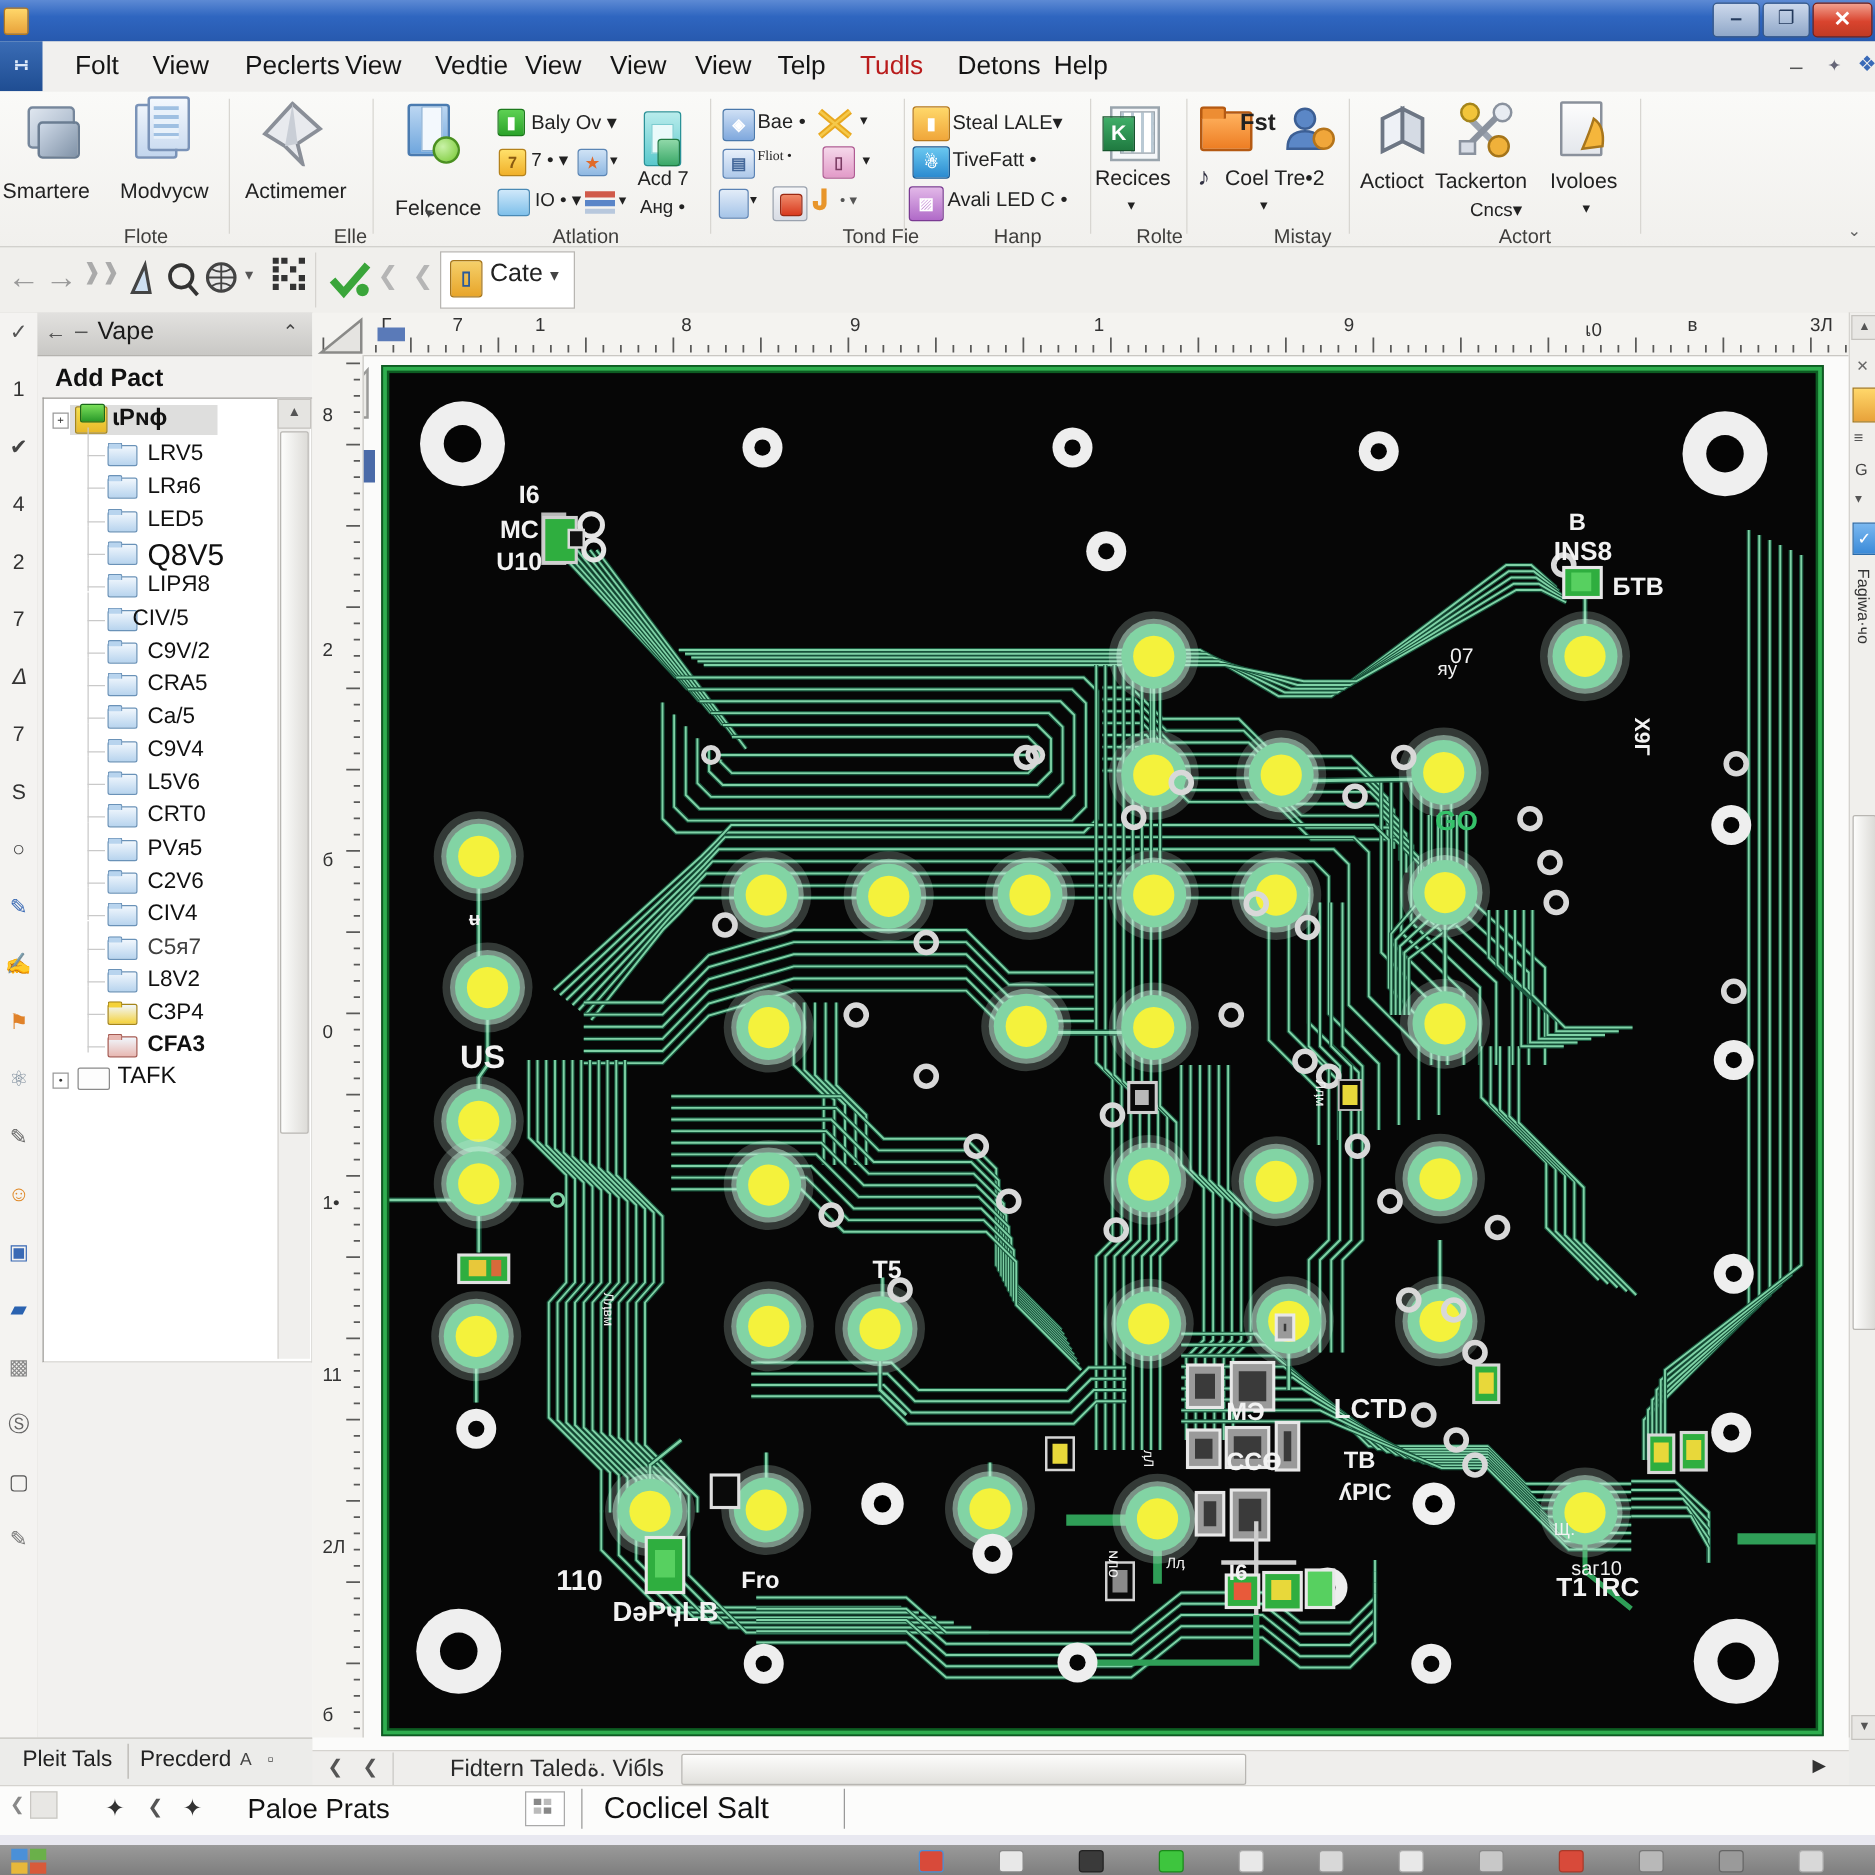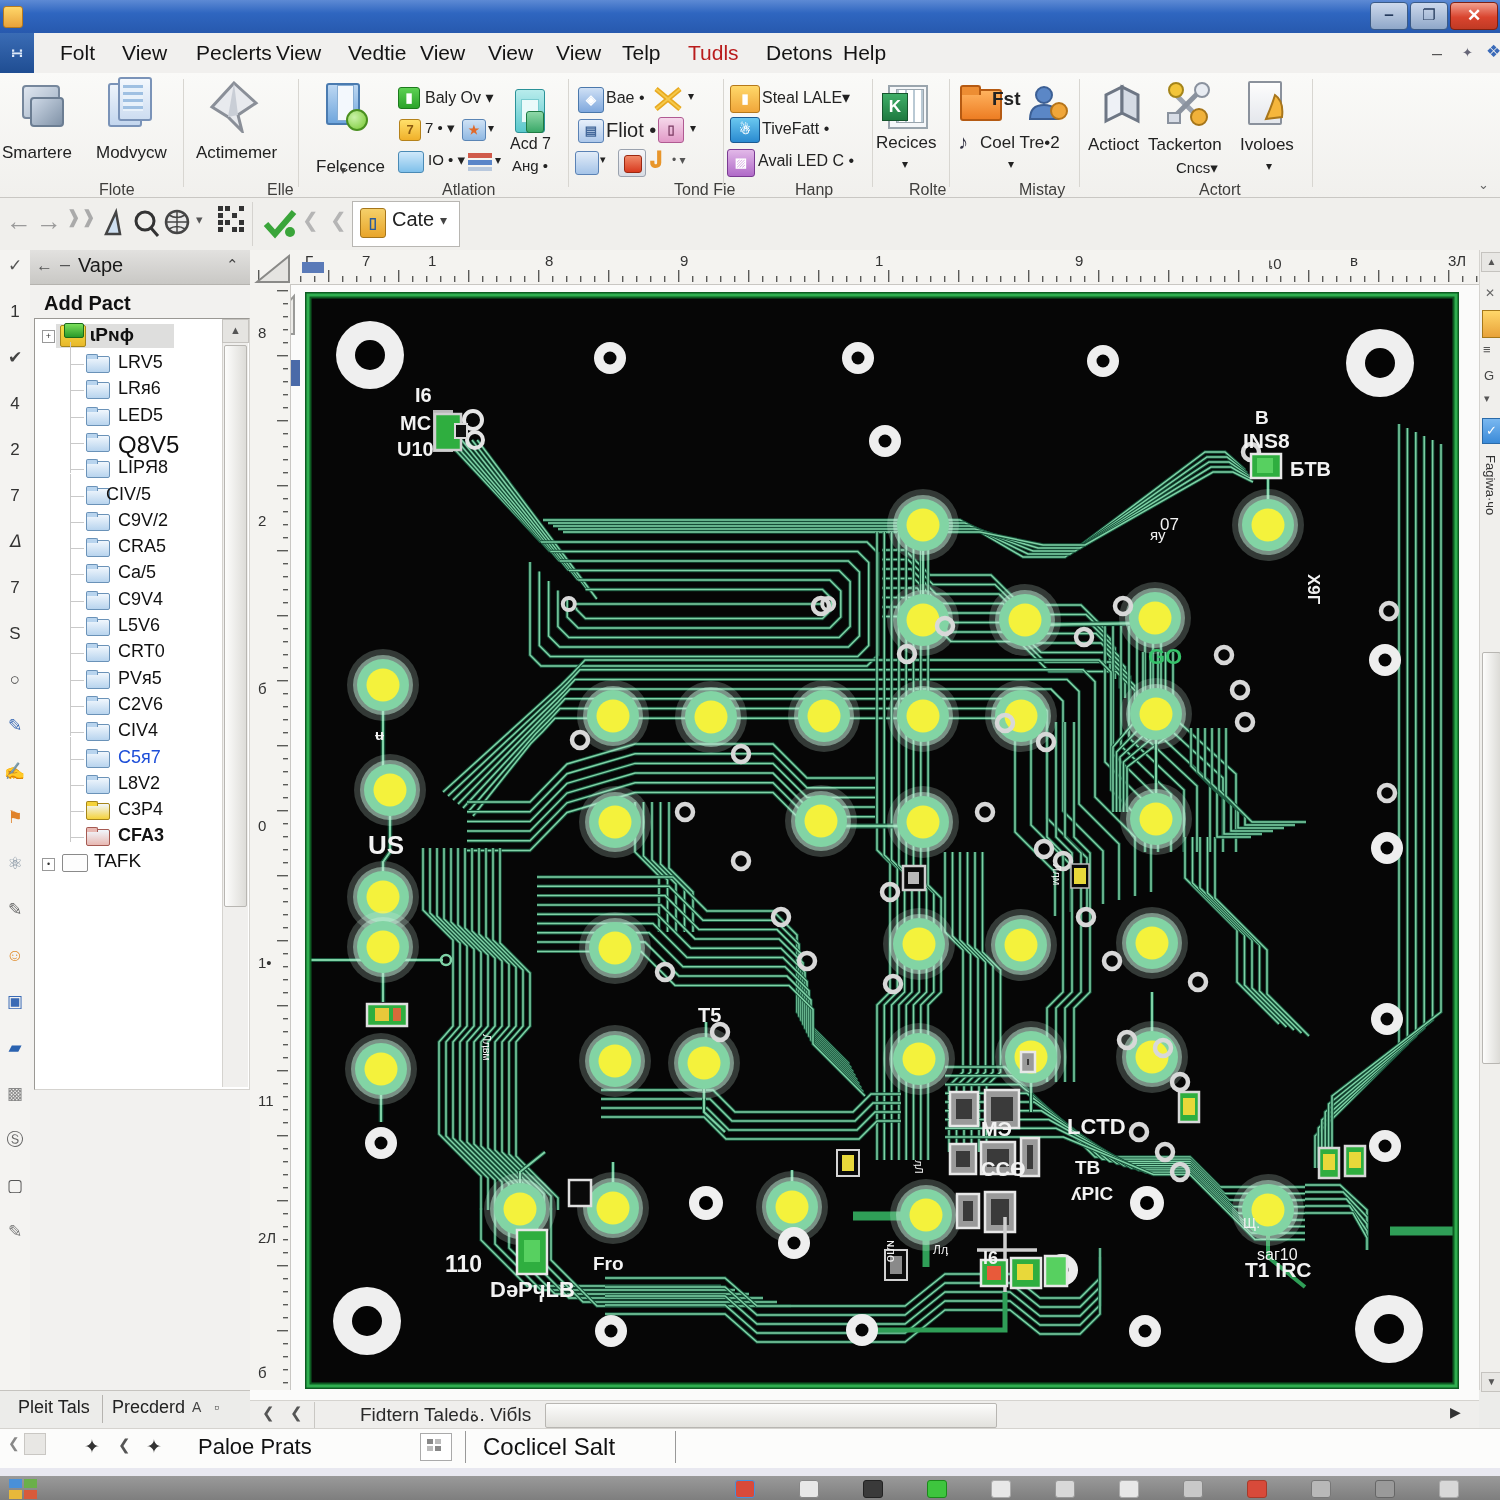--- a/index.html
+++ b/index.html
@@ -82,21 +82,21 @@
 <div class="abs" style="left:510px;top:62px;font-size:16px;color:#222;font-weight:normal;white-space:nowrap;">Acd 7</div>
 <div class="abs" style="left:512px;top:84px;font-size:15px;color:#222;font-weight:normal;white-space:nowrap;">Aнg •</div>
 <div class="abs" style="left:578px;top:14px;width:24px;height:24px;background:linear-gradient(#cfe0f5,#7fa8dd);border:1px solid #4a78ab;border-radius:3px;color:#fff;font-size:13px;font-weight:bold;text-align:center;line-height:24px;">◈</div>
 <div class="abs" style="left:606px;top:16px;font-size:16px;color:#222;font-weight:normal;white-space:nowrap;">Bae •</div>
 <svg class="abs" style="left:652px;top:12px" width="32" height="28">
       <path d="M4 4 L28 24 M28 4 L4 24" stroke="#e8a81f" stroke-width="5"></path>
       <path d="M4 4 L28 24 M28 4 L4 24" stroke="#f5c94a" stroke-width="2"></path>
     </svg>
 <div class="abs" style="left:688px;top:16px;font-size:12px;color:#222;font-weight:normal;white-space:nowrap;">▾</div>
 <div class="abs" style="left:578px;top:46px;width:24px;height:22px;background:linear-gradient(#e8f0fa,#adc8ea);border:1px solid #5a82b5;border-radius:3px;color:#44689a;font-size:13px;font-weight:bold;text-align:center;line-height:22px;">▤</div>
-<div class="abs" style="left:606px;top:46px;font-size:20px;color:#222;font-weight:normal;white-space:nowrap;">Fliot •</div>
+<div class="abs" style="left:606px;top:46px;font-size:11px;color:#222;font-weight:normal;white-space:nowrap;font-family:Liberation Serif, serif;">Fliot •</div>
 <div class="abs" style="left:658px;top:44px;width:24px;height:24px;background:linear-gradient(#f5d8ea,#e29ac8);border:1px solid #b05a92;border-radius:3px;color:#7a3a62;font-size:13px;font-weight:bold;text-align:center;line-height:24px;">▯</div>
 <div class="abs" style="left:690px;top:48px;font-size:12px;color:#222;font-weight:normal;white-space:nowrap;">▾</div>
 <div class="abs" style="left:575px;top:78px;width:22px;height:22px;background:linear-gradient(#e2ecf8,#a5c4e8);border:1px solid #5a82b5;border-radius:3px;color:#fff;font-size:13px;font-weight:bold;text-align:center;line-height:22px;"></div>
 <div class="abs" style="left:600px;top:80px;font-size:11px;color:#222;font-weight:normal;white-space:nowrap;">▾</div>
 <div class="abs" style="left:618px;top:76px;width:26px;height:26px;background:linear-gradient(#f5f6f8,#d8dce4);border:1px solid #9aa2ae;border-radius:3px;color:#fff;font-size:13px;font-weight:bold;text-align:center;line-height:26px;"></div>
 <div class="abs" style="left:624px;top:82px;width:16px;height:16px;background:linear-gradient(#f08a6a,#d83a1f);border:1px solid #9a2812;border-radius:3px;color:#fff;font-size:13px;font-weight:bold;text-align:center;line-height:16px;"></div>
 <div class="abs" style="left:650px;top:74px;font-size:16px;color:#222;font-weight:normal;white-space:nowrap;"><span style="color:#e8952a;font-weight:bold;font-size:22px;">𝐉</span></div>
 <div class="abs" style="left:672px;top:80px;font-size:12px;color:#555;font-weight:normal;white-space:nowrap;">• ▾</div>
 <div class="abs" style="left:730px;top:12px;width:28px;height:26px;background:linear-gradient(#ffd86a,#f0a63a);border:1px solid #b5781a;border-radius:3px;color:#fff;font-size:13px;font-weight:bold;text-align:center;line-height:26px;">▮</div>
 <div class="abs" style="left:762px;top:15px;font-size:16px;color:#222;font-weight:normal;white-space:nowrap;">Steal LALE▾</div>
@@ -294,21 +294,21 @@
 <div class="abs" style="left:88px;top:443.90000000000003px;font-size:18px;color:#111;font-weight:normal;white-space:nowrap;">C2V6</div>
 <div class="abs" style="left:40px;top:460.2px;width:1px;height:26.3px;background:#c9c9c9;"></div>
 <div class="abs" style="left:40px;top:482.2px;width:14px;height:1px;background:#c9c9c9;"></div>
 <div class="abs" style="left:56px;top:474.2px;width:22px;height:15px;background:linear-gradient(#f1f7fd,#b8d4ee);border:1px solid #6a92b8;border-radius:2px;"></div>
 <div class="abs" style="left:56px;top:472.2px;width:10px;height:4px;background:#b8d4ee;border:1px solid #6a92b8;border-bottom:none;border-radius:2px 2px 0 0;"></div>
 <div class="abs" style="left:88px;top:470.2px;font-size:18px;color:#111;font-weight:normal;white-space:nowrap;">CIV4</div>
 <div class="abs" style="left:40px;top:486.5px;width:1px;height:26.3px;background:#c9c9c9;"></div>
 <div class="abs" style="left:40px;top:508.5px;width:14px;height:1px;background:#c9c9c9;"></div>
 <div class="abs" style="left:56px;top:500.5px;width:22px;height:15px;background:linear-gradient(#f1f7fd,#b8d4ee);border:1px solid #6a92b8;border-radius:2px;"></div>
 <div class="abs" style="left:56px;top:498.5px;width:10px;height:4px;background:#b8d4ee;border:1px solid #6a92b8;border-bottom:none;border-radius:2px 2px 0 0;"></div>
-<div class="abs" style="left:88px;top:496.5px;font-size:18px;color:#1d4ed8;font-weight:normal;white-space:nowrap;">C5я7</div>
+<div class="abs" style="left:88px;top:496.5px;font-size:18px;color:#404040;font-weight:normal;white-space:nowrap;">C5я7</div>
 <div class="abs" style="left:40px;top:512.8px;width:1px;height:26.3px;background:#c9c9c9;"></div>
 <div class="abs" style="left:40px;top:534.8px;width:14px;height:1px;background:#c9c9c9;"></div>
 <div class="abs" style="left:56px;top:526.8px;width:22px;height:15px;background:linear-gradient(#f1f7fd,#b8d4ee);border:1px solid #6a92b8;border-radius:2px;"></div>
 <div class="abs" style="left:56px;top:524.8px;width:10px;height:4px;background:#b8d4ee;border:1px solid #6a92b8;border-bottom:none;border-radius:2px 2px 0 0;"></div>
 <div class="abs" style="left:88px;top:522.8px;font-size:18px;color:#111;font-weight:normal;white-space:nowrap;">L8V2</div>
 <div class="abs" style="left:40px;top:539.1px;width:1px;height:26.3px;background:#c9c9c9;"></div>
 <div class="abs" style="left:40px;top:561.1px;width:14px;height:1px;background:#c9c9c9;"></div>
 <div class="abs" style="left:56px;top:553.1px;width:22px;height:15px;background:linear-gradient(#f1f7fd,#f5d23a);border:1px solid #a5851a;border-radius:2px;"></div>
 <div class="abs" style="left:56px;top:551.1px;width:10px;height:4px;background:#f5d23a;border:1px solid #a5851a;border-bottom:none;border-radius:2px 2px 0 0;"></div>
 <div class="abs" style="left:88px;top:549.1px;font-size:18px;color:#111;font-weight:normal;white-space:nowrap;">C3P4</div>

